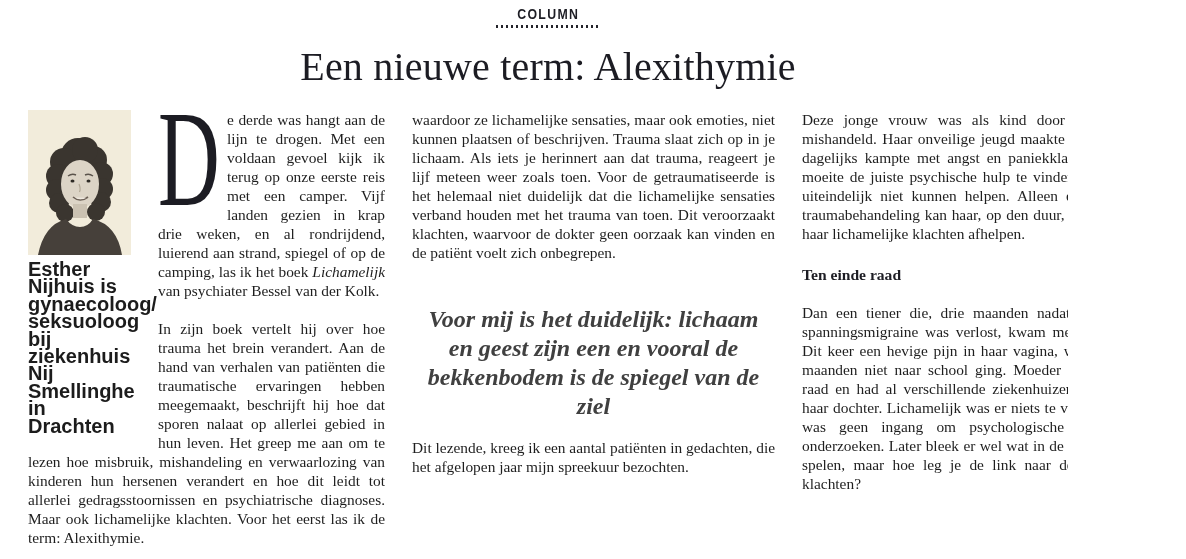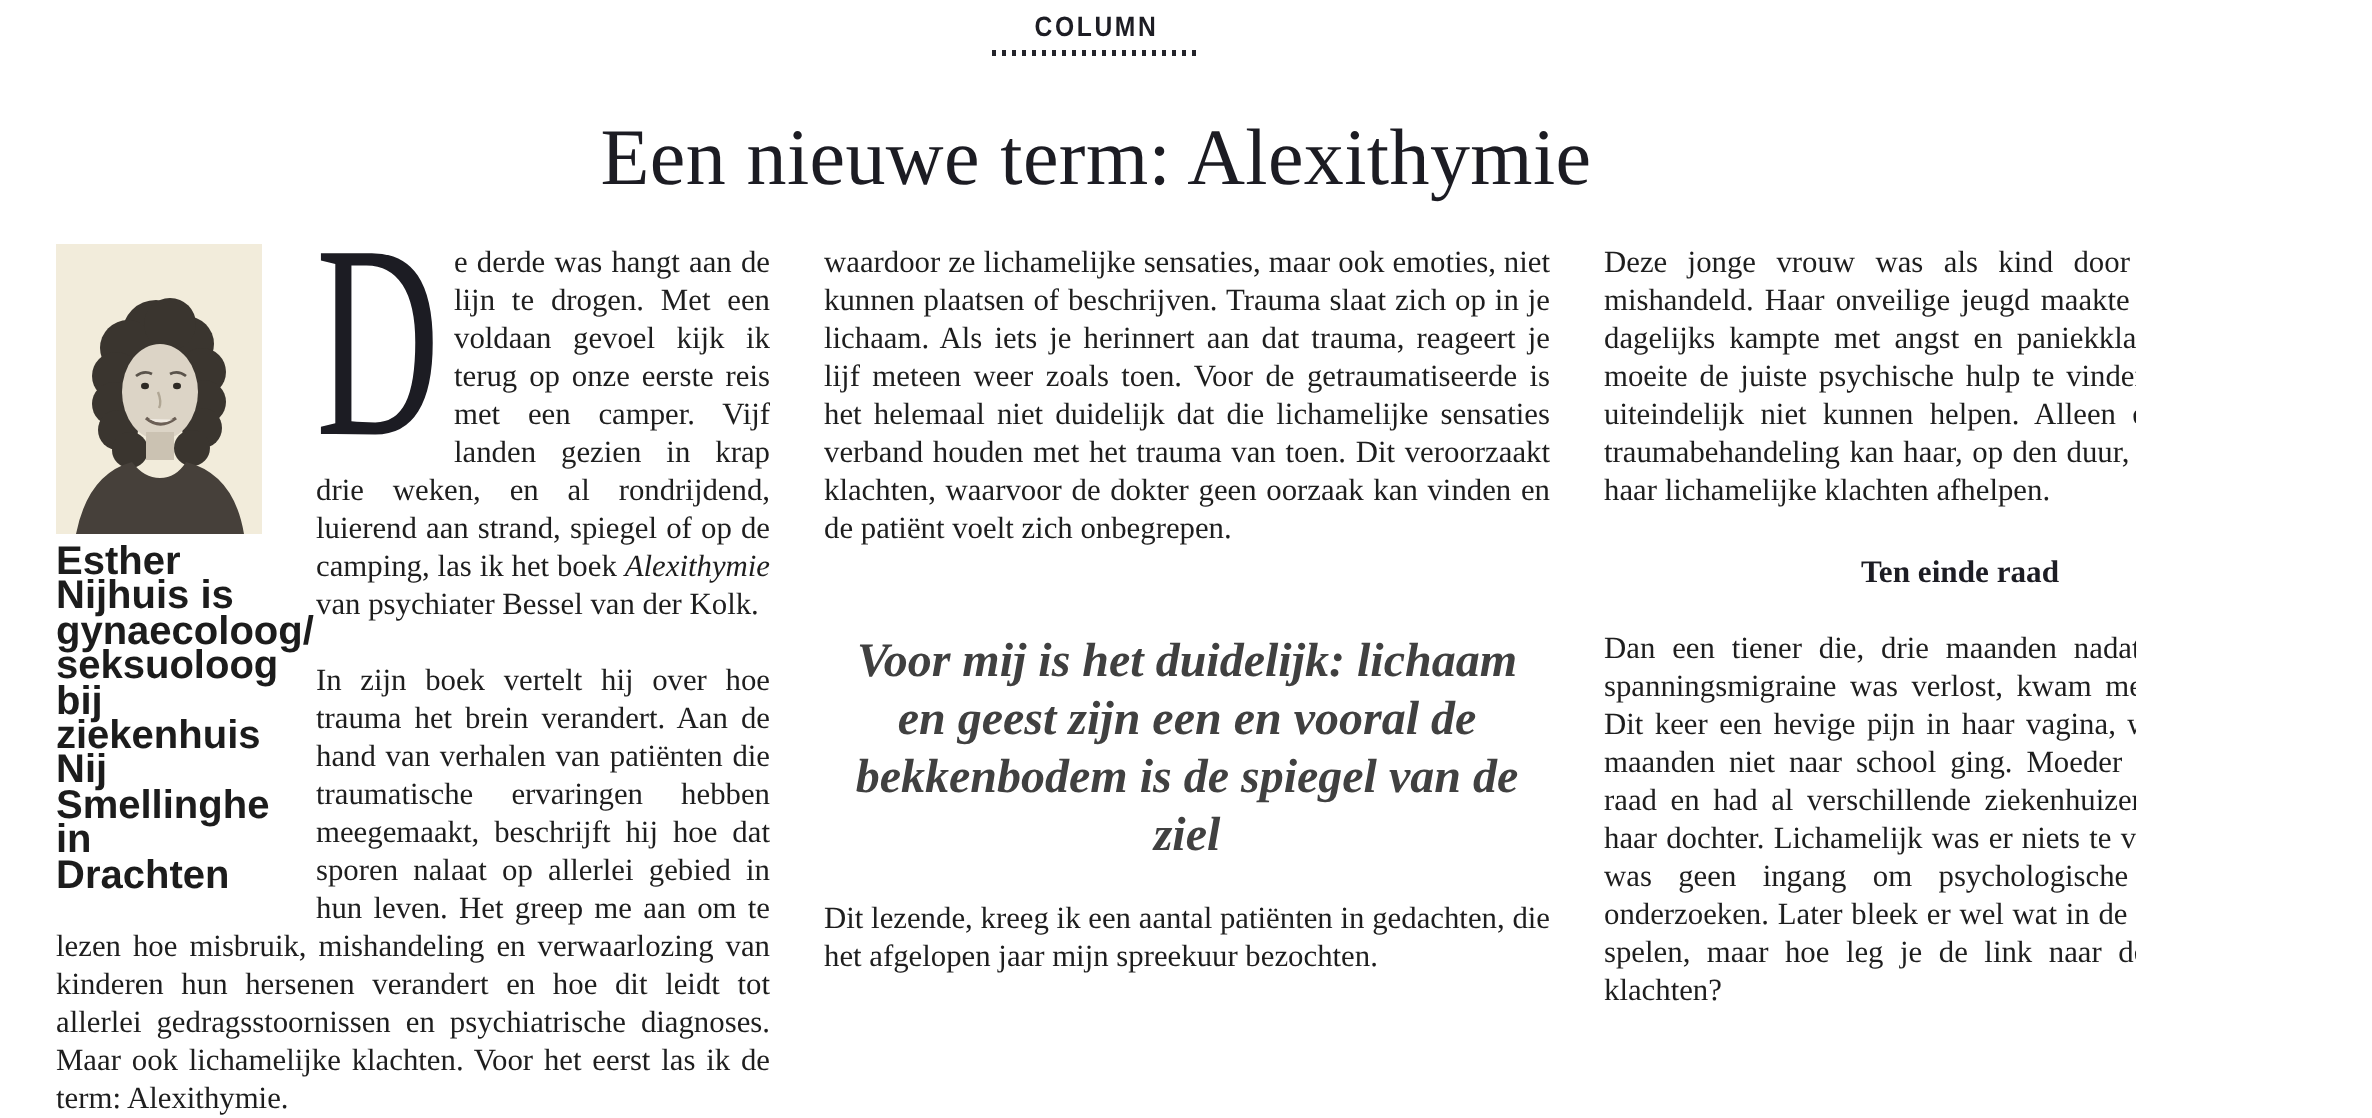--- a/index.html
+++ b/index.html
@@ -24,21 +24,21 @@
     color: #1d1d24;
     transform: scaleX(0.88);
   }
   .kicker-rule {
     width: 104px;
     height: 3px;
     margin: 2px auto 0 auto;
     background-image: repeating-linear-gradient(90deg, #23232a 0 2px, transparent 2px 5px);
   }
   .headline {
-    margin-top: 30px;
+    margin-top: 18px;
     font-size: 40px;
     font-weight: 400;
     letter-spacing: 0.2px;
     color: #1c1c23;
     line-height: 1.05;
   }
   
   .article {
     display: grid;
     grid-template-columns: 357px 363px 356px;
@@ -55,21 +55,20 @@
     margin-bottom: 19px;
     color: #1e1e1e;
     hyphens: auto;
     -webkit-hyphens: auto;
   }
   .subhead {
     font-size: 15.6px;
     font-weight: 700;
     margin: 23px 0 19px 0;
     color: #1d1d24;
-    text-align: center;
   }
   
   .author-block { float: left; width: 130px; padding-right: 27px; margin-bottom: 8px; }
   .author-photo { width: 103px; height: 145px; display: block; }
   .author-caption {
     margin-top: 6px;
     font-family: "Liberation Sans", "DejaVu Sans", sans-serif;
     font-weight: 700;
     font-size: 20px;
     line-height: 17.4px;
@@ -153,21 +152,21 @@
 gynaecoloog/
 seksuoloog bij
 ziekenhuis Nij
 Smellinghe in
 Drachten</figcaption>
       </figure>
 
       <p class="body-text">
         <span class="dropcap-wrap">
             <span>D</span>
-          </span><span>e derde was hangt aan de lijn te drogen. Met een voldaan gevoel kijk ik terug op onze eerste reis met een camper. Vijf landen gezien in krap drie weken, en al rondrijdend, luierend aan strand, spiegel of op de camping, las ik het boek </span><span class="book-title">Alexithymie</span><span> van psychiater Bessel van der Kolk.</span>
+          </span><span>e derde was hangt aan de lijn te drogen. Met een voldaan gevoel kijk ik terug op onze eerste reis met een camper. Vijf landen gezien in krap drie weken, en al rondrijdend, luierend aan strand, spiegel of op de camping, las ik het boek </span><span class="book-title">Lichamelijk</span><span> van psychiater Bessel van der Kolk.</span>
       </p>
       <p class="body-text">In zijn boek vertelt hij over hoe trauma het brein verandert. Aan de hand van verhalen van patiënten die traumatische ervaringen hebben meegemaakt, beschrijft hij hoe dat sporen nalaat op allerlei gebied in hun leven. Het greep me aan om te lezen hoe misbruik, mishandeling en verwaarlozing van kinderen hun hersenen verandert en hoe dit leidt tot allerlei gedragsstoornissen en psychiatrische diagnoses. Maar ook lichamelijke klachten. Voor het eerst las ik de term: Alexithymie.</p>
 
     </div>
 
     <div class="col">
       <p class="body-text">waardoor ze lichamelijke sensaties, maar ook emoties, niet kunnen plaatsen of beschrijven. Trauma slaat zich op in je lichaam. Als iets je herinnert aan dat trauma, reageert je lijf meteen weer zoals toen. Voor de getraumatiseerde is het helemaal niet duidelijk dat die lichamelijke sensaties verband houden met het trauma van toen. Dit veroorzaakt klachten, waarvoor de dokter geen oorzaak kan vinden en de patiënt voelt zich onbegrepen.</p>
       <div class="pull-quote">Voor mij is het duidelijk: lichaam en geest zijn een en vooral de bekkenbodem is de spiegel van de ziel</div>
       <p class="body-text">Dit lezende, kreeg ik een aantal patiënten in gedachten, die het afgelopen jaar mijn spreekuur bezochten.</p>
     </div>

